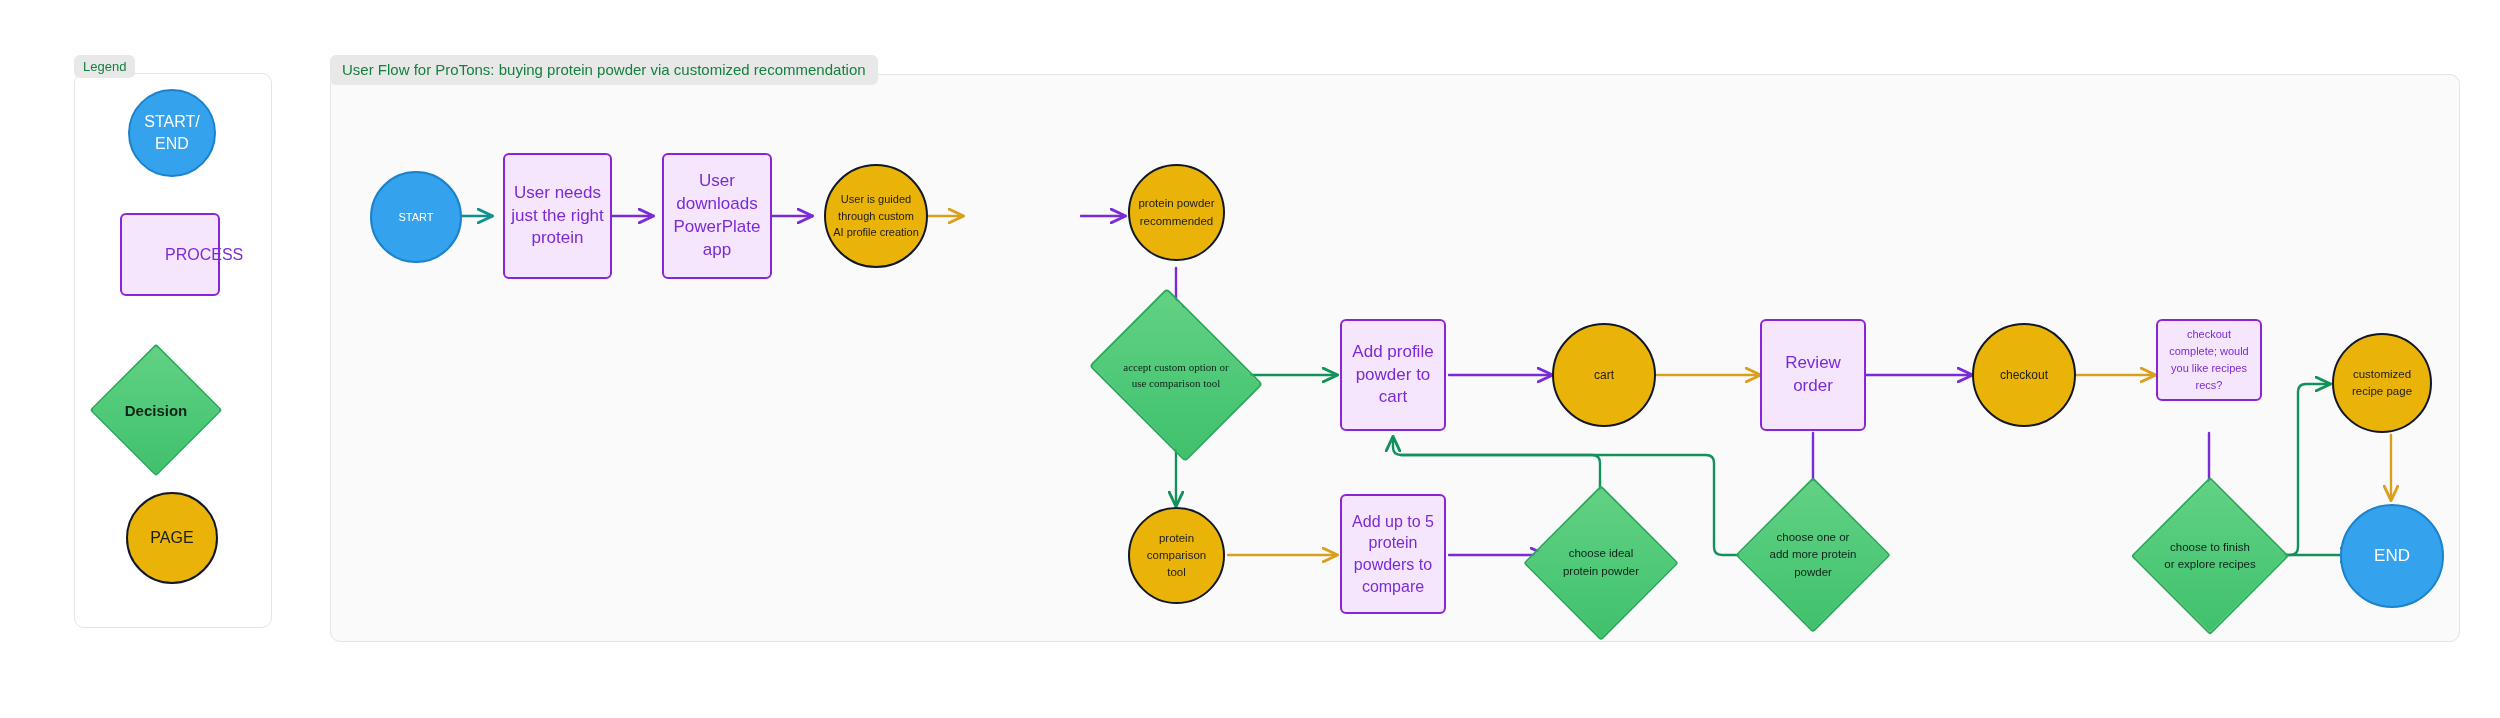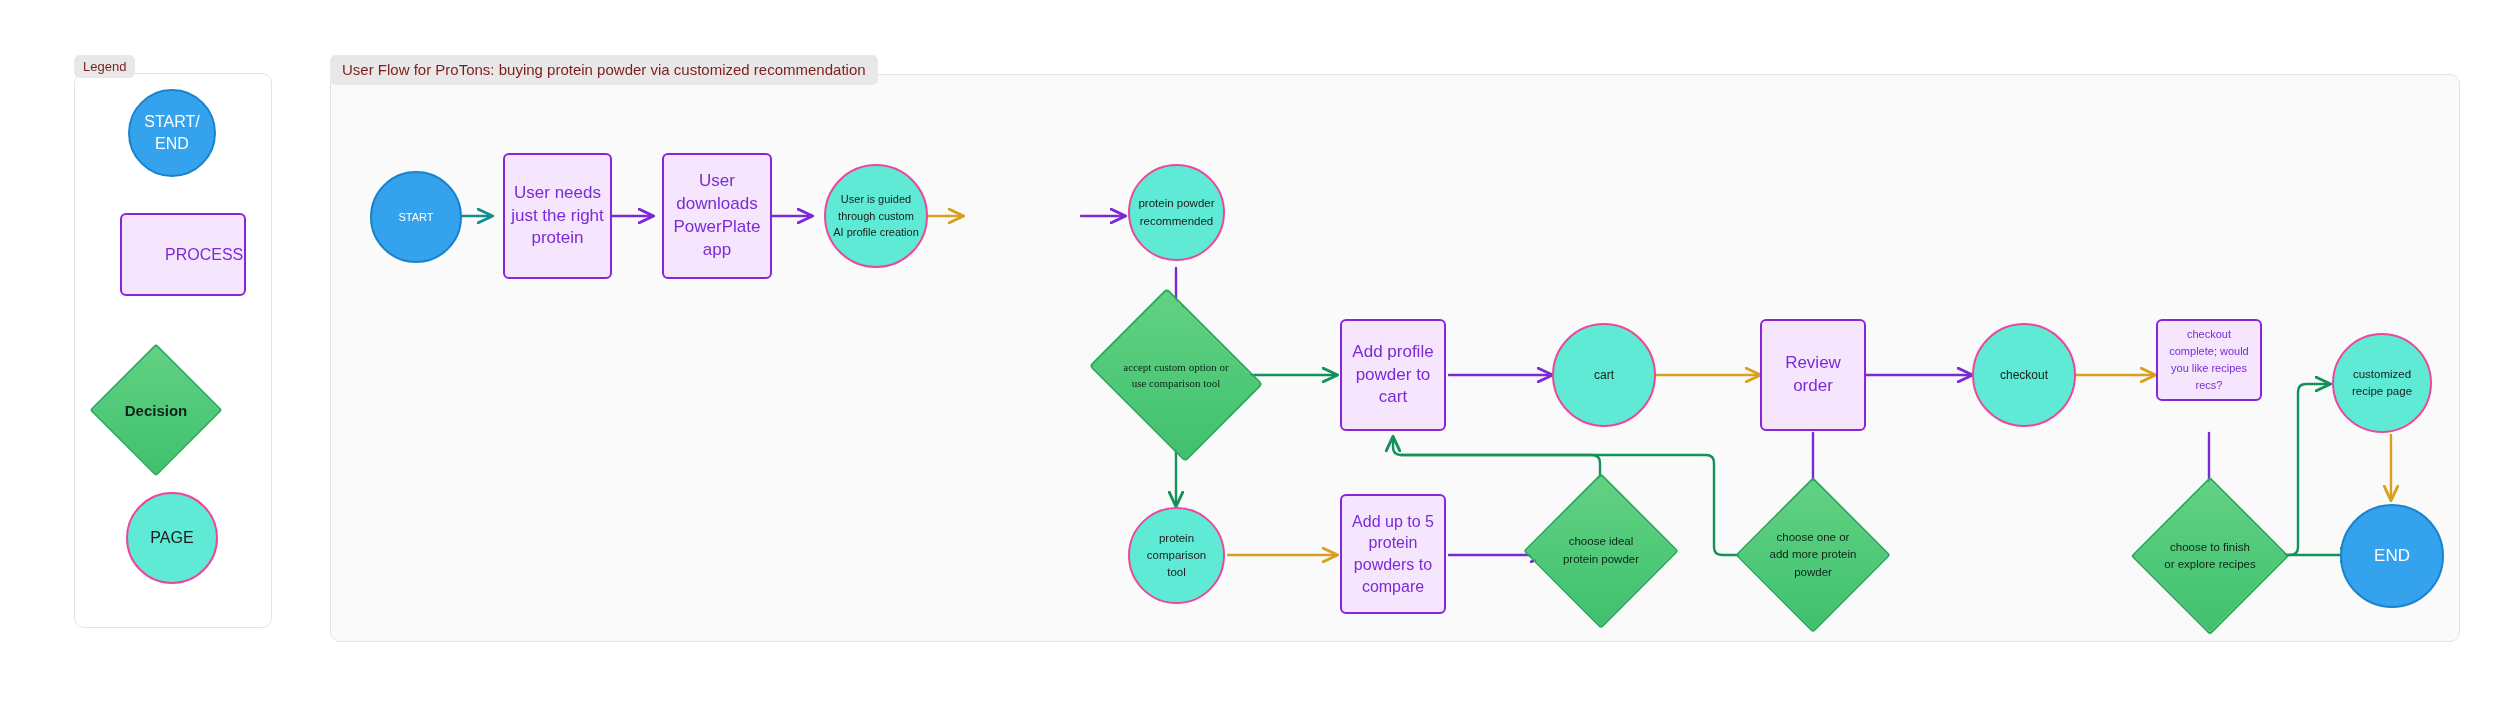--- a/index.html
+++ b/index.html
@@ -13,21 +13,21 @@
     width: 2500px;
     height: 718px;
     background: #ffffff;
     overflow: hidden;
   }
 
   
   .panel-title {
     position: absolute;
     background: #e8e8e8;
-    color: #7f1d1d;
+    color: #15803d;
     font-size: 15px;
     line-height: 1;
     padding: 7px 12px 8px 12px;
     border-radius: 6px;
     white-space: nowrap;
     z-index: 5;
   }
   .panel-box {
     position: absolute;
     background: #fafafa;
@@ -84,22 +84,22 @@
     align-items: center;
     justify-content: center;
     text-align: center;
     color: #11231a;
     z-index: 2;
     padding: 0 10px;
     box-sizing: border-box;
   }
   .page {
     border-radius: 50%;
-    background: #5eead4;
-    border: 2px solid #ec4899;
+    background: #eab308;
+    border: 2px solid #0f172a;
     color: #1d1d1d;
   }
 
   
   #edges {
     position: absolute;
     left: 0; top: 0;
     width: 2500px;
     height: 718px;
     z-index: 1;
@@ -112,21 +112,21 @@
 <div id="canvas">
 
   <div class="panel-title legend-title" style="left:74px; top:55px; font-size:13px; padding:5px 9px;">Legend</div>
 
   <div class="panel-box legend-box" style="left:74px; top:73px; width:196px; height:553px;"></div>
 
   <div class="node terminal" style="left:128px; top:89px; width:88px; height:88px; font-size:16px; line-height:1.35;">
     <span class="lbl">START/<br>END</span>
   </div>
 
-  <div class="node process" style="left:120px; top:213px; width:126px; height:83px; font-size:16px;padding-left:37px;">
+  <div class="node process" style="left:120px; top:213px; width:100px; height:83px; font-size:16px;padding-left:37px;">
     <span class="lbl">PROCESS</span>
   </div>
 
   <div class="decision-wrap" style="left:109px; top:363px; width:94px; height:94px;font-weight:bold;">
     <div class="decision-shape"></div>
     <div class="decision-label" style="font-size:15px;">Decision</div>
   </div>
 
   <div class="node page" style="left:126px; top:492px; width:92px; height:92px; font-size:16px;">
     <span class="lbl">PAGE</span>
@@ -249,21 +249,21 @@
   </div>
 
   <div class="node page" style="left:1128px; top:507px; width:97px; height:97px; font-size:11.5px; line-height:1.5;">
     <span class="lbl">protein comparison tool</span>
   </div>
 
   <div class="node process" style="left:1340px; top:494px; width:106px; height:120px; font-size:16px; line-height:1.35;">
     <span class="lbl">Add up to 5 protein powders to compare</span>
   </div>
 
-  <div class="decision-wrap" style="left:1546px; top:496px; width:110px; height:110px;">
+  <div class="decision-wrap" style="left:1546px; top:508px; width:110px; height:110px;">
     <div class="decision-shape"></div>
     <div class="decision-label" style="font-size:11.5px; line-height:1.55;">choose ideal protein powder</div>
   </div>
 
   <div class="decision-wrap" style="left:1758px; top:500px; width:110px; height:110px;">
     <div class="decision-shape"></div>
     <div class="decision-label" style="font-size:11.5px; line-height:1.5;">choose one or add more protein powder</div>
   </div>
 
   <div class="decision-wrap" style="left:2154px; top:500px; width:112px; height:112px;">

